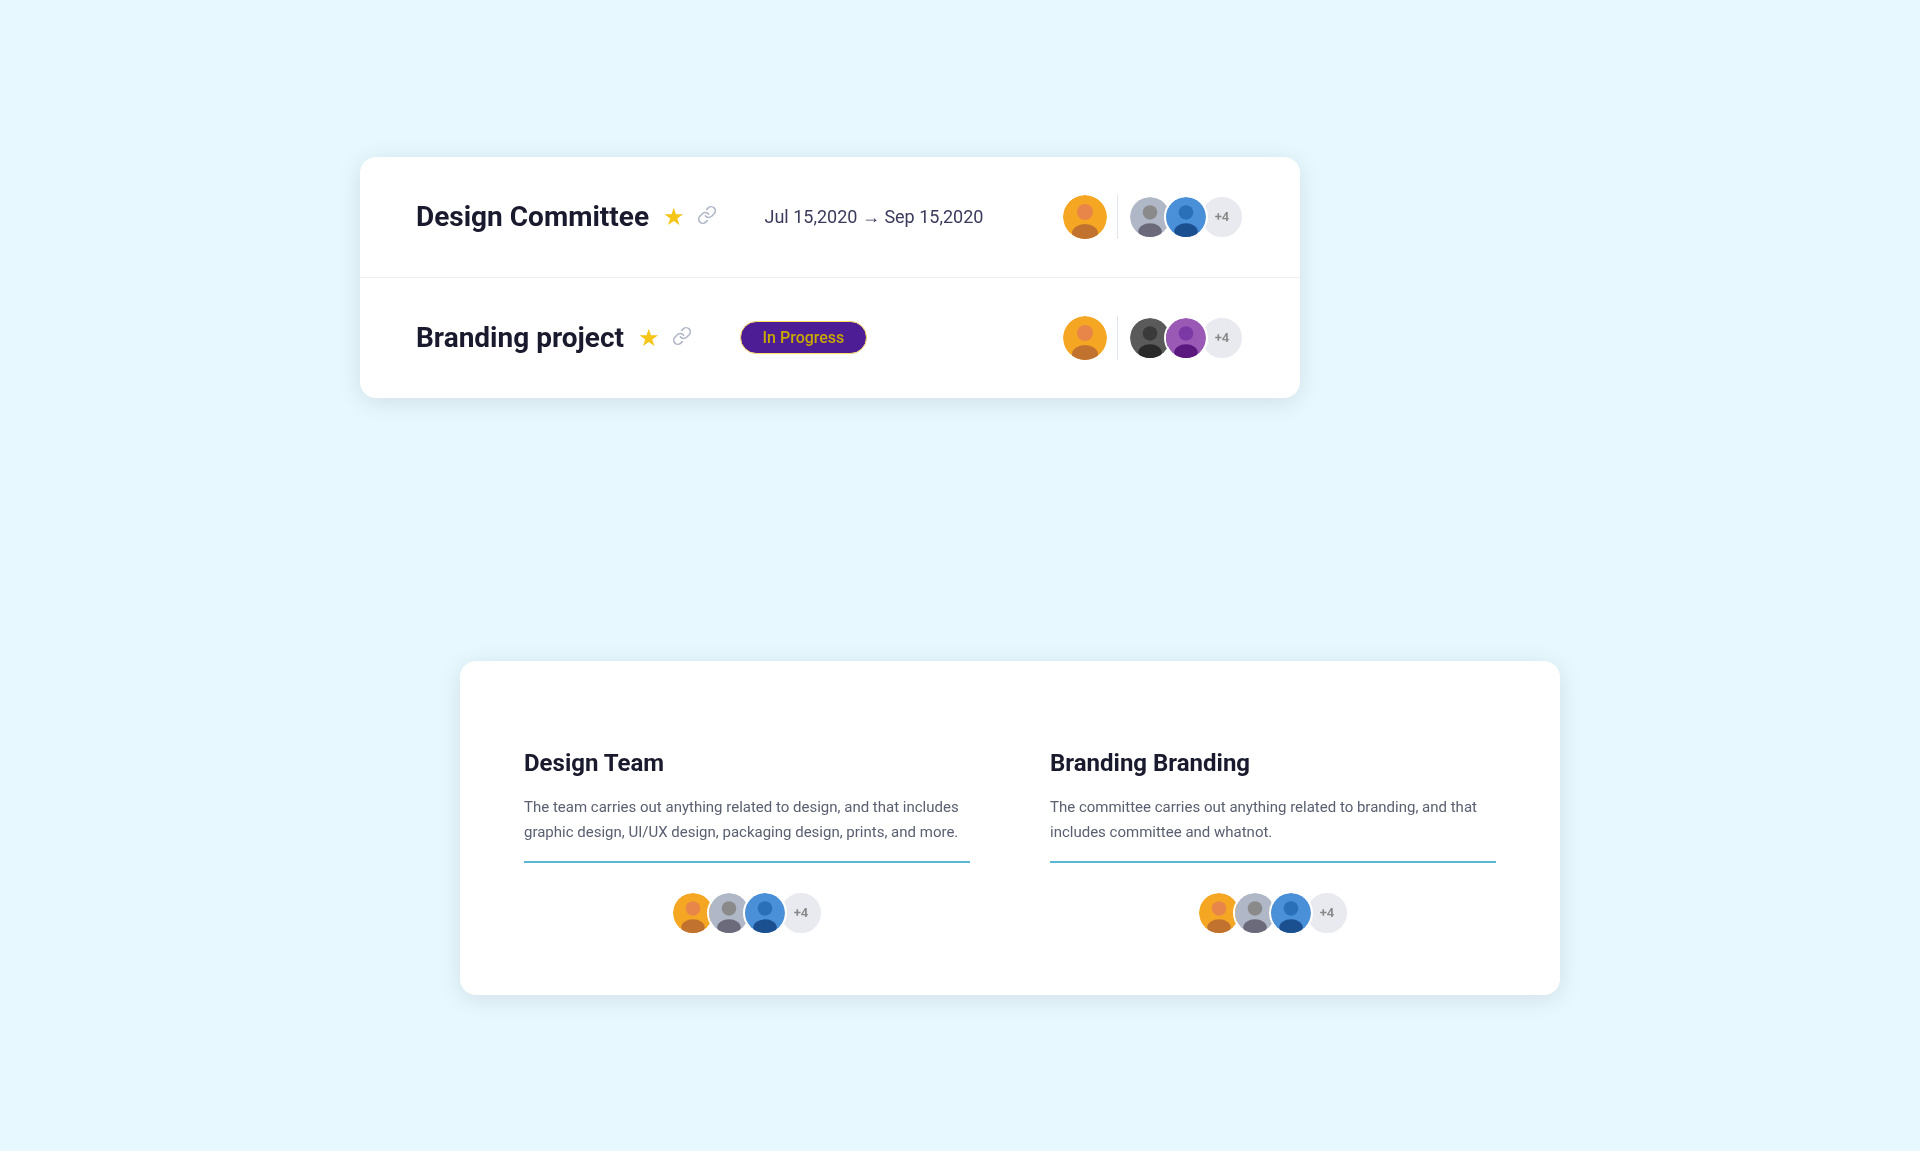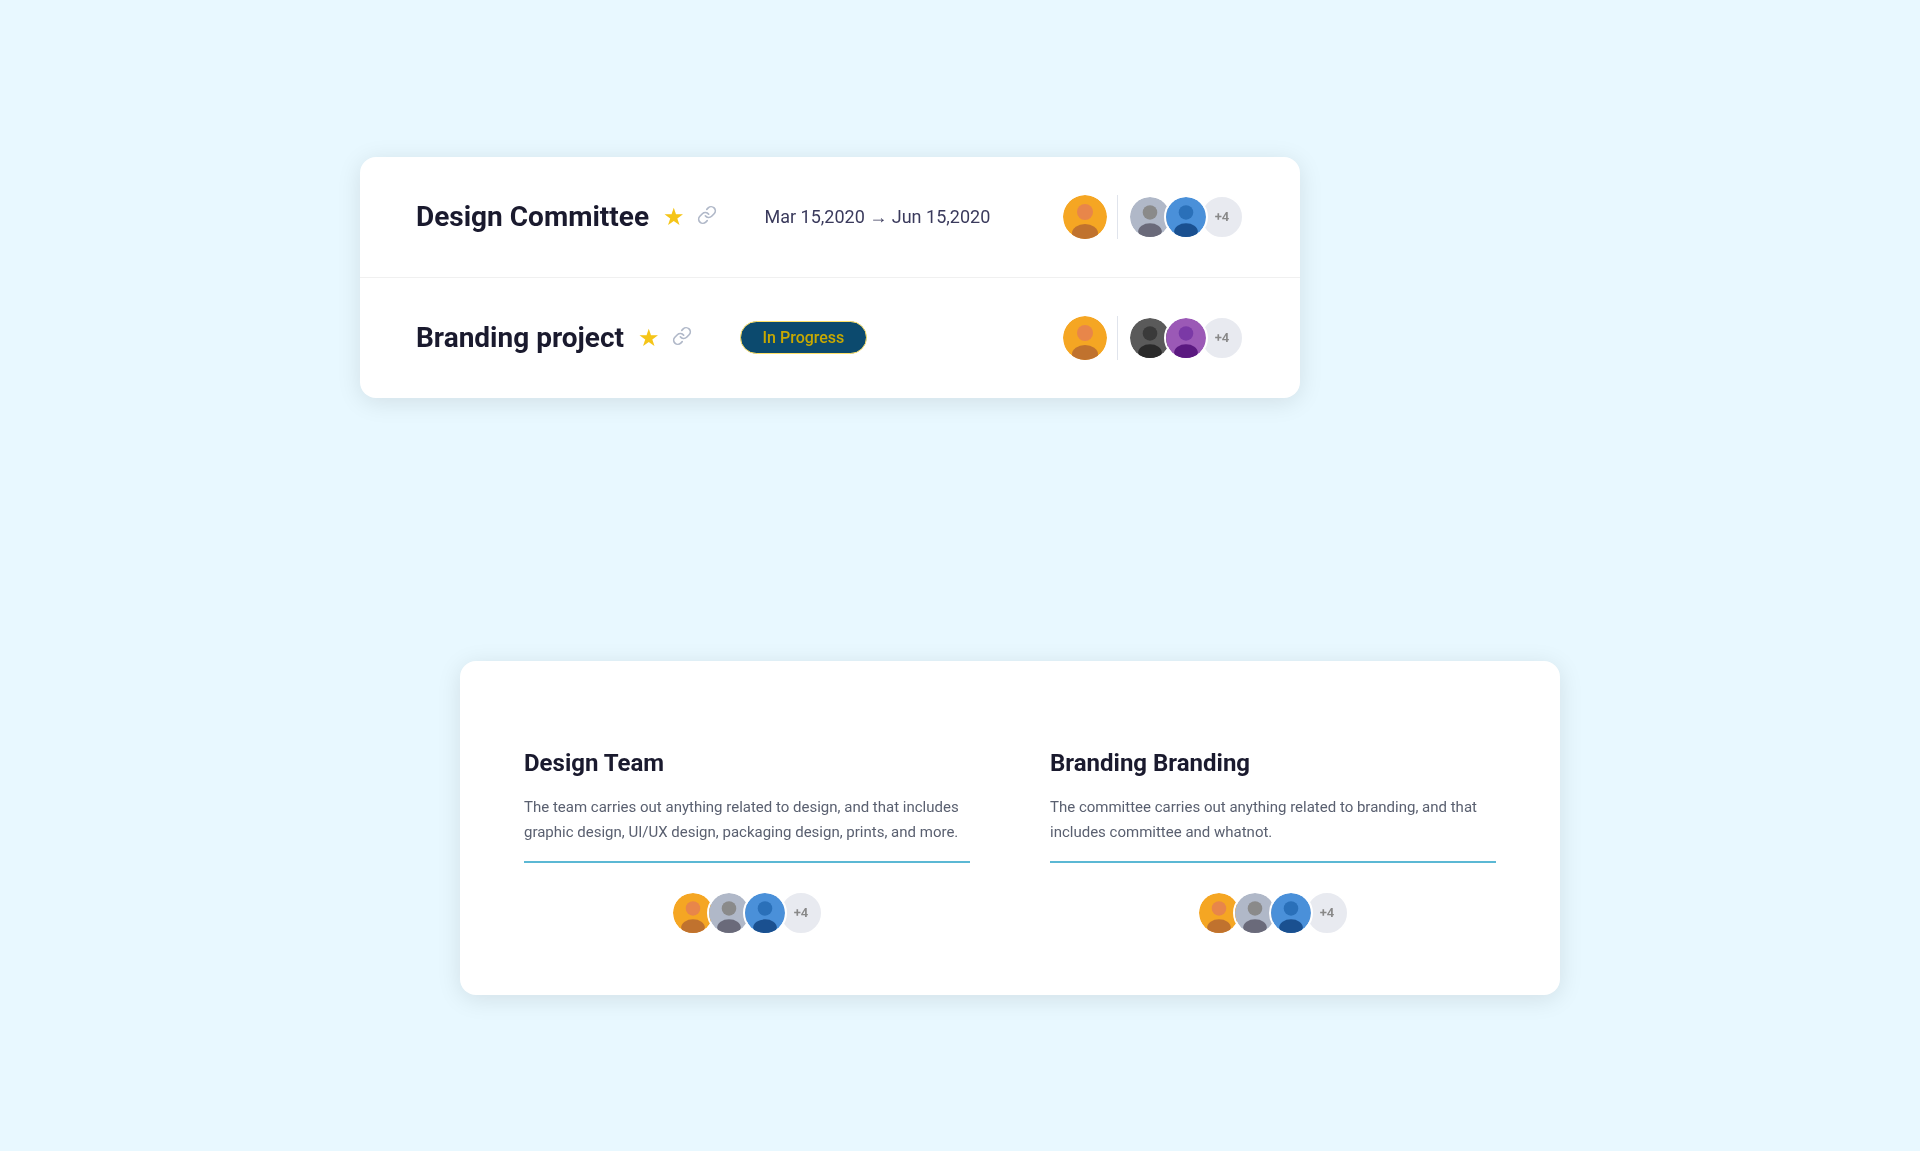--- a/index.html
+++ b/index.html
@@ -66,21 +66,21 @@
     .date-range {
       margin-left: 48px;
       font-size: 18px;
       color: #3a3a5c;
       white-space: nowrap;
       font-weight: 400;
     }
 
     .status-badge {
       margin-left: 48px;
-      background: #0c4a6e;
+      background: #4c1d95;
       border: 1px solid #ffe066;
       color: #c8a900;
       border-radius: 20px;
       padding: 6px 22px;
       font-size: 16px;
       font-weight: 500;
       white-space: nowrap;
     }
 
     .spacer { flex: 1; }
@@ -201,21 +201,21 @@
 
     <div class="card-top-row">
       <span class="project-title">Design Committee</span>
       <span class="star-icon">★</span>
       <span class="link-icon">
         <svg width="20" height="20" viewBox="0 0 24 24" fill="none" stroke="#b0b8c8" stroke-width="2" stroke-linecap="round" stroke-linejoin="round">
           <path d="M10 13a5 5 0 0 0 7.54.54l3-3a5 5 0 0 0-7.07-7.07l-1.72 1.71"></path>
           <path d="M14 11a5 5 0 0 0-7.54-.54l-3 3a5 5 0 0 0 7.07 7.07l1.71-1.71"></path>
         </svg>
       </span>
-      <span class="date-range">Mar 15,2020 → Jun 15,2020</span>
+      <span class="date-range">Jul 15,2020 → Sep 15,2020</span>
       <div class="spacer"></div>
       <div class="avatars">
         <div class="avatar-single">
           <svg width="44" height="44" viewBox="0 0 44 44">
             <circle cx="22" cy="22" r="22" fill="#f5a623"></circle>
             <circle cx="22" cy="17" r="8" fill="#e8864a"></circle>
             <ellipse cx="22" cy="38" rx="13" ry="9" fill="#c0722e"></ellipse>
           </svg>
         </div>
         <div class="avatar-divider"></div>

